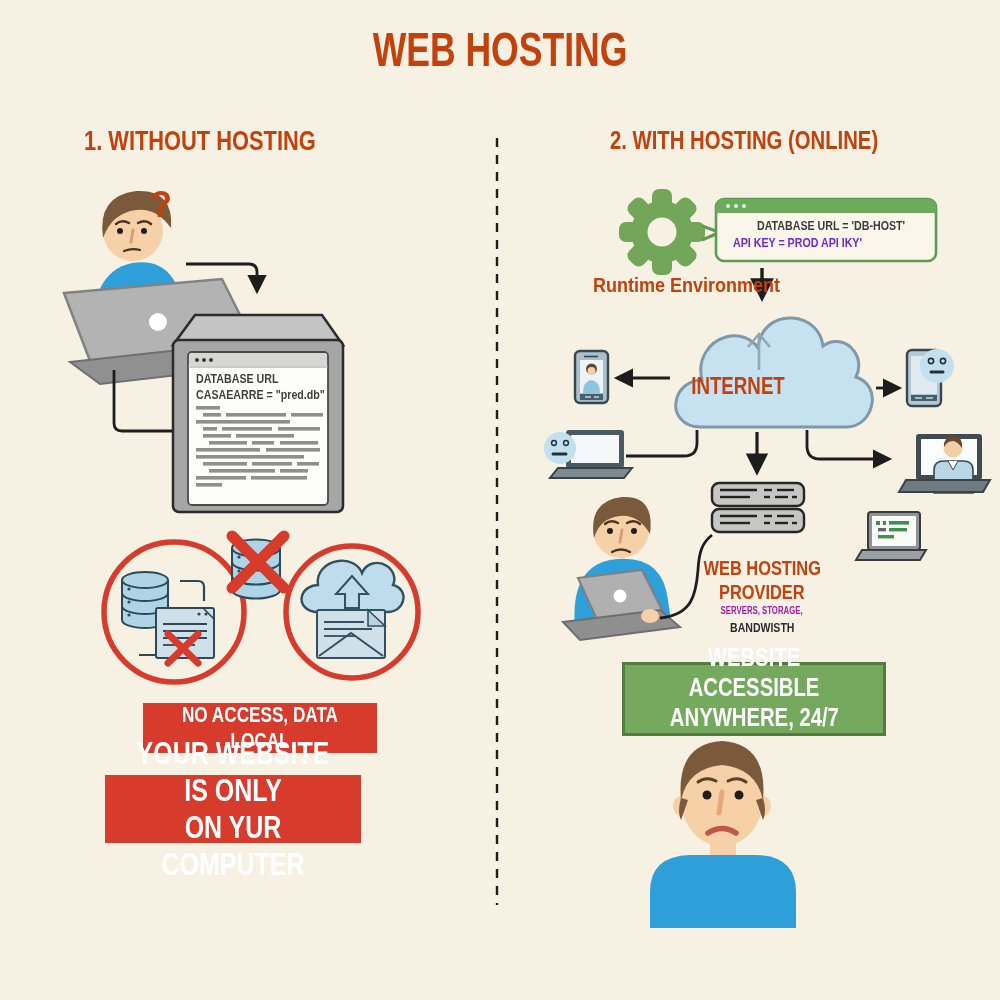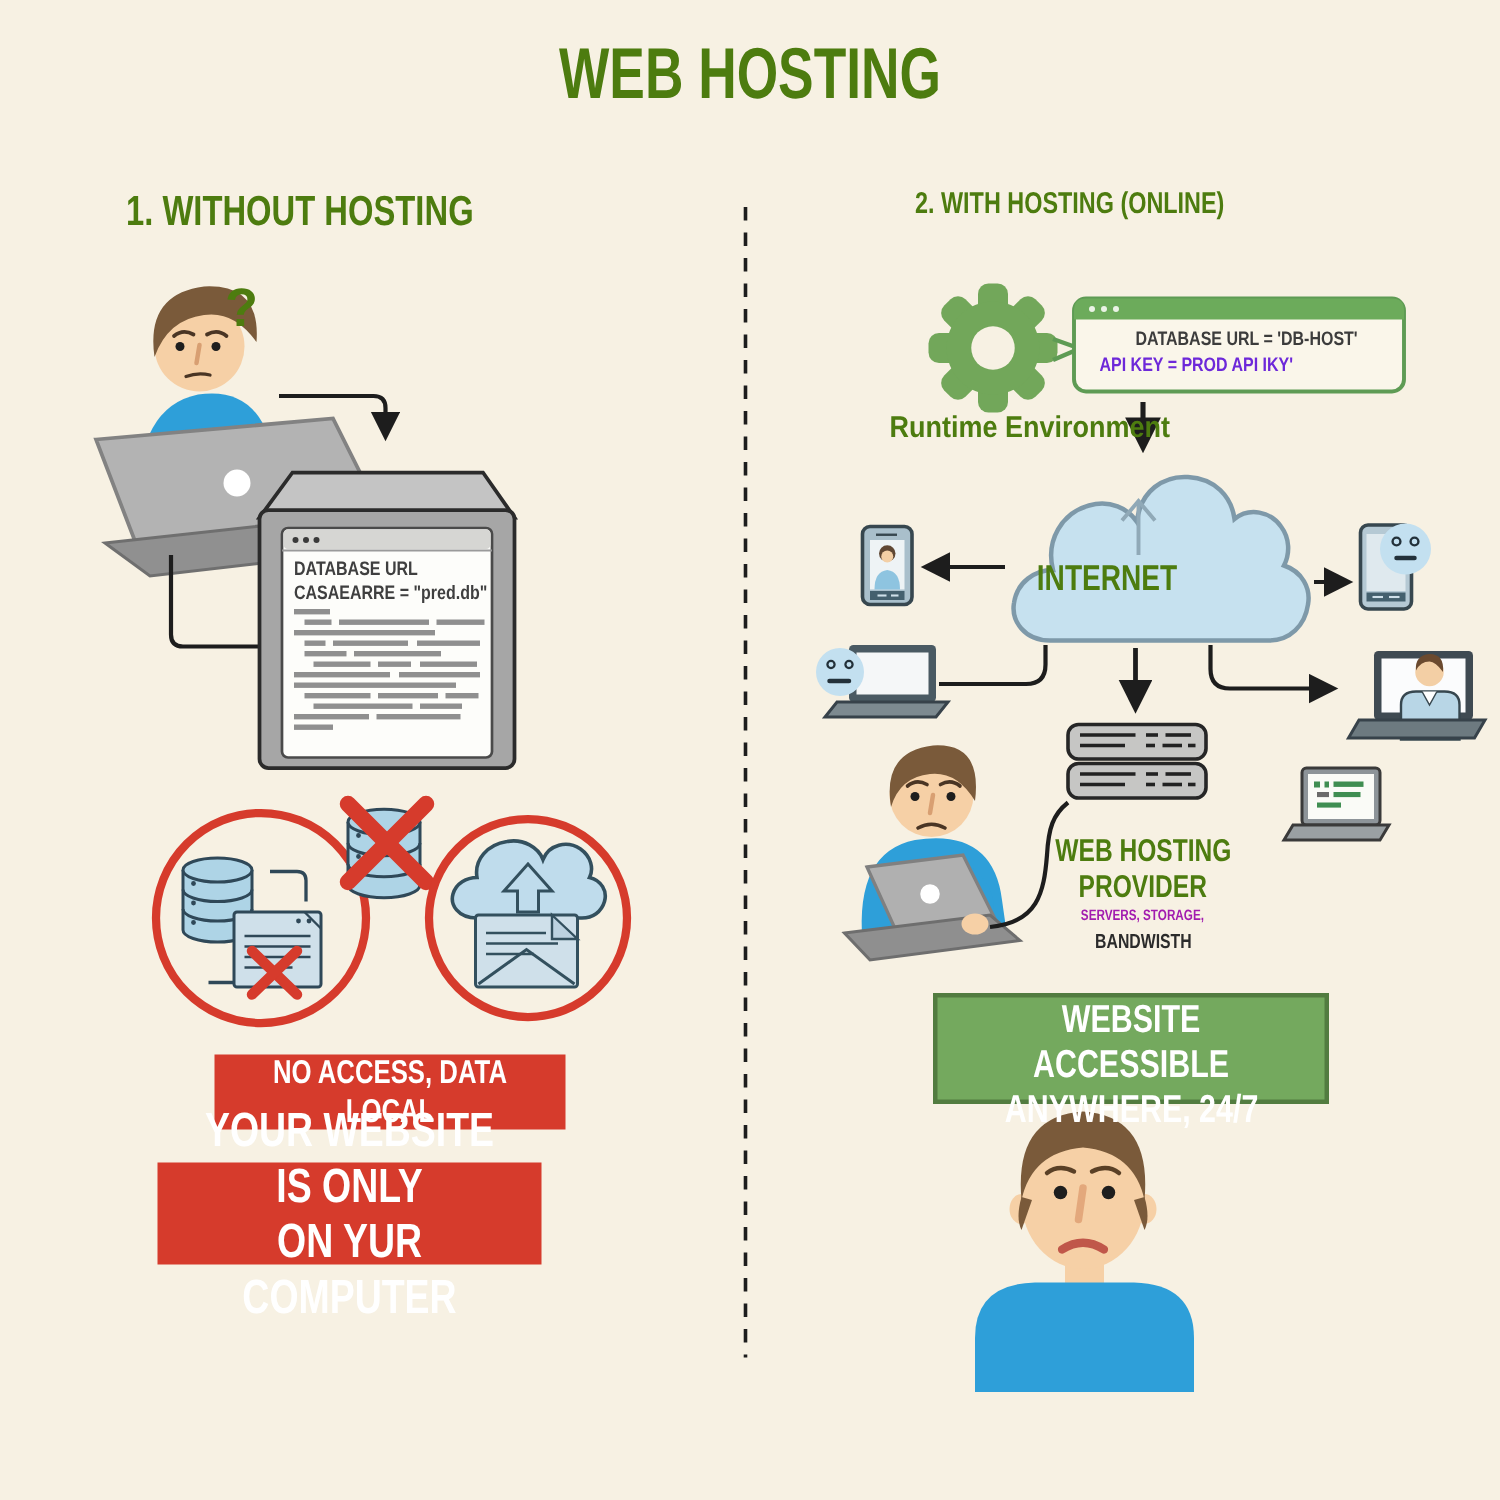--- a/index.html
+++ b/index.html
@@ -1,27 +1,27 @@
 <!DOCTYPE html>
 <html><head>
 <meta charset="utf-8">
 <style>
   html,body{margin:0;padding:0;}
   body{width:1000px;height:1000px;position:relative;overflow:hidden;
        background:#f7f1e3;font-family:"Liberation Sans",sans-serif;}
   .abs{position:absolute;}
-  .txt{color:#4d7c0f;font-weight:800;white-space:nowrap;}
+  .txt{color:#c2410c;font-weight:800;white-space:nowrap;}
   .cond{display:inline-block;transform:scaleX(0.78);transform-origin:center;}
   .condL{display:inline-block;transform:scaleX(0.82);transform-origin:left center;}
   #stage-svg{position:absolute;left:0;top:0;z-index:1;}
   .layer2{z-index:2;}
   .banner-red{background:#d63b2c;color:#fff;display:flex;flex-direction:column;
       align-items:center;justify-content:center;font-weight:800;text-align:center;}
   .banner-green{background:#74a95e;border:3px solid #527c40;color:#fff;display:flex;
-      flex-direction:column;align-items:center;justify-content:flex-start;font-weight:800;text-align:center;}
+      flex-direction:column;align-items:center;justify-content:flex-end;font-weight:800;text-align:center;}
   .center-txt{display:flex;align-items:center;justify-content:center;text-align:center;}
 </style>
 </head>
 <body>
 
 <svg id="stage-svg" width="1000" height="1000" viewBox="0 0 1000 1000">
   <defs>
     <marker id="ah" markerWidth="8" markerHeight="8" refX="5.5" refY="3.5" orient="auto">
       <path d="M0,0 L7,3.5 L0,7 Z" fill="#1d1d1d"></path>
     </marker>
@@ -311,21 +311,21 @@
 </svg>
 
 <div class="abs layer2 txt" style="left:0;top:22px;width:1000px;text-align:center;font-size:48px;">
   <span class="cond" style="transform:scaleX(0.74);">WEB HOSTING</span>
 </div>
 
 <div class="abs layer2 txt" style="left:84px;top:125px;font-size:28px;">
   <span class="condL" style="transform:scaleX(0.78);">1. WITHOUT HOSTING</span>
 </div>
 
-<div class="abs layer2 txt" style="left:610px;top:125px;font-size:20px;">
+<div class="abs layer2 txt" style="left:610px;top:125px;font-size:26px;">
   <span class="condL" style="transform:scaleX(0.78);">2. WITH HOSTING (ONLINE)</span>
 </div>
 
 <div class="abs layer2 txt" style="left:150px;top:184px;font-size:36px;font-weight:700;">?</div>
 
 <div class="abs layer2 txt" style="left:196px;top:371px;font-size:13px;color:#3f3f3f;">
   <span class="condL">DATABASE URL</span>
 </div>
 <div class="abs layer2 txt" style="left:196px;top:387px;font-size:13px;color:#3f3f3f;">
   <span class="condL">CASAEARRE = "pred.db"</span>

